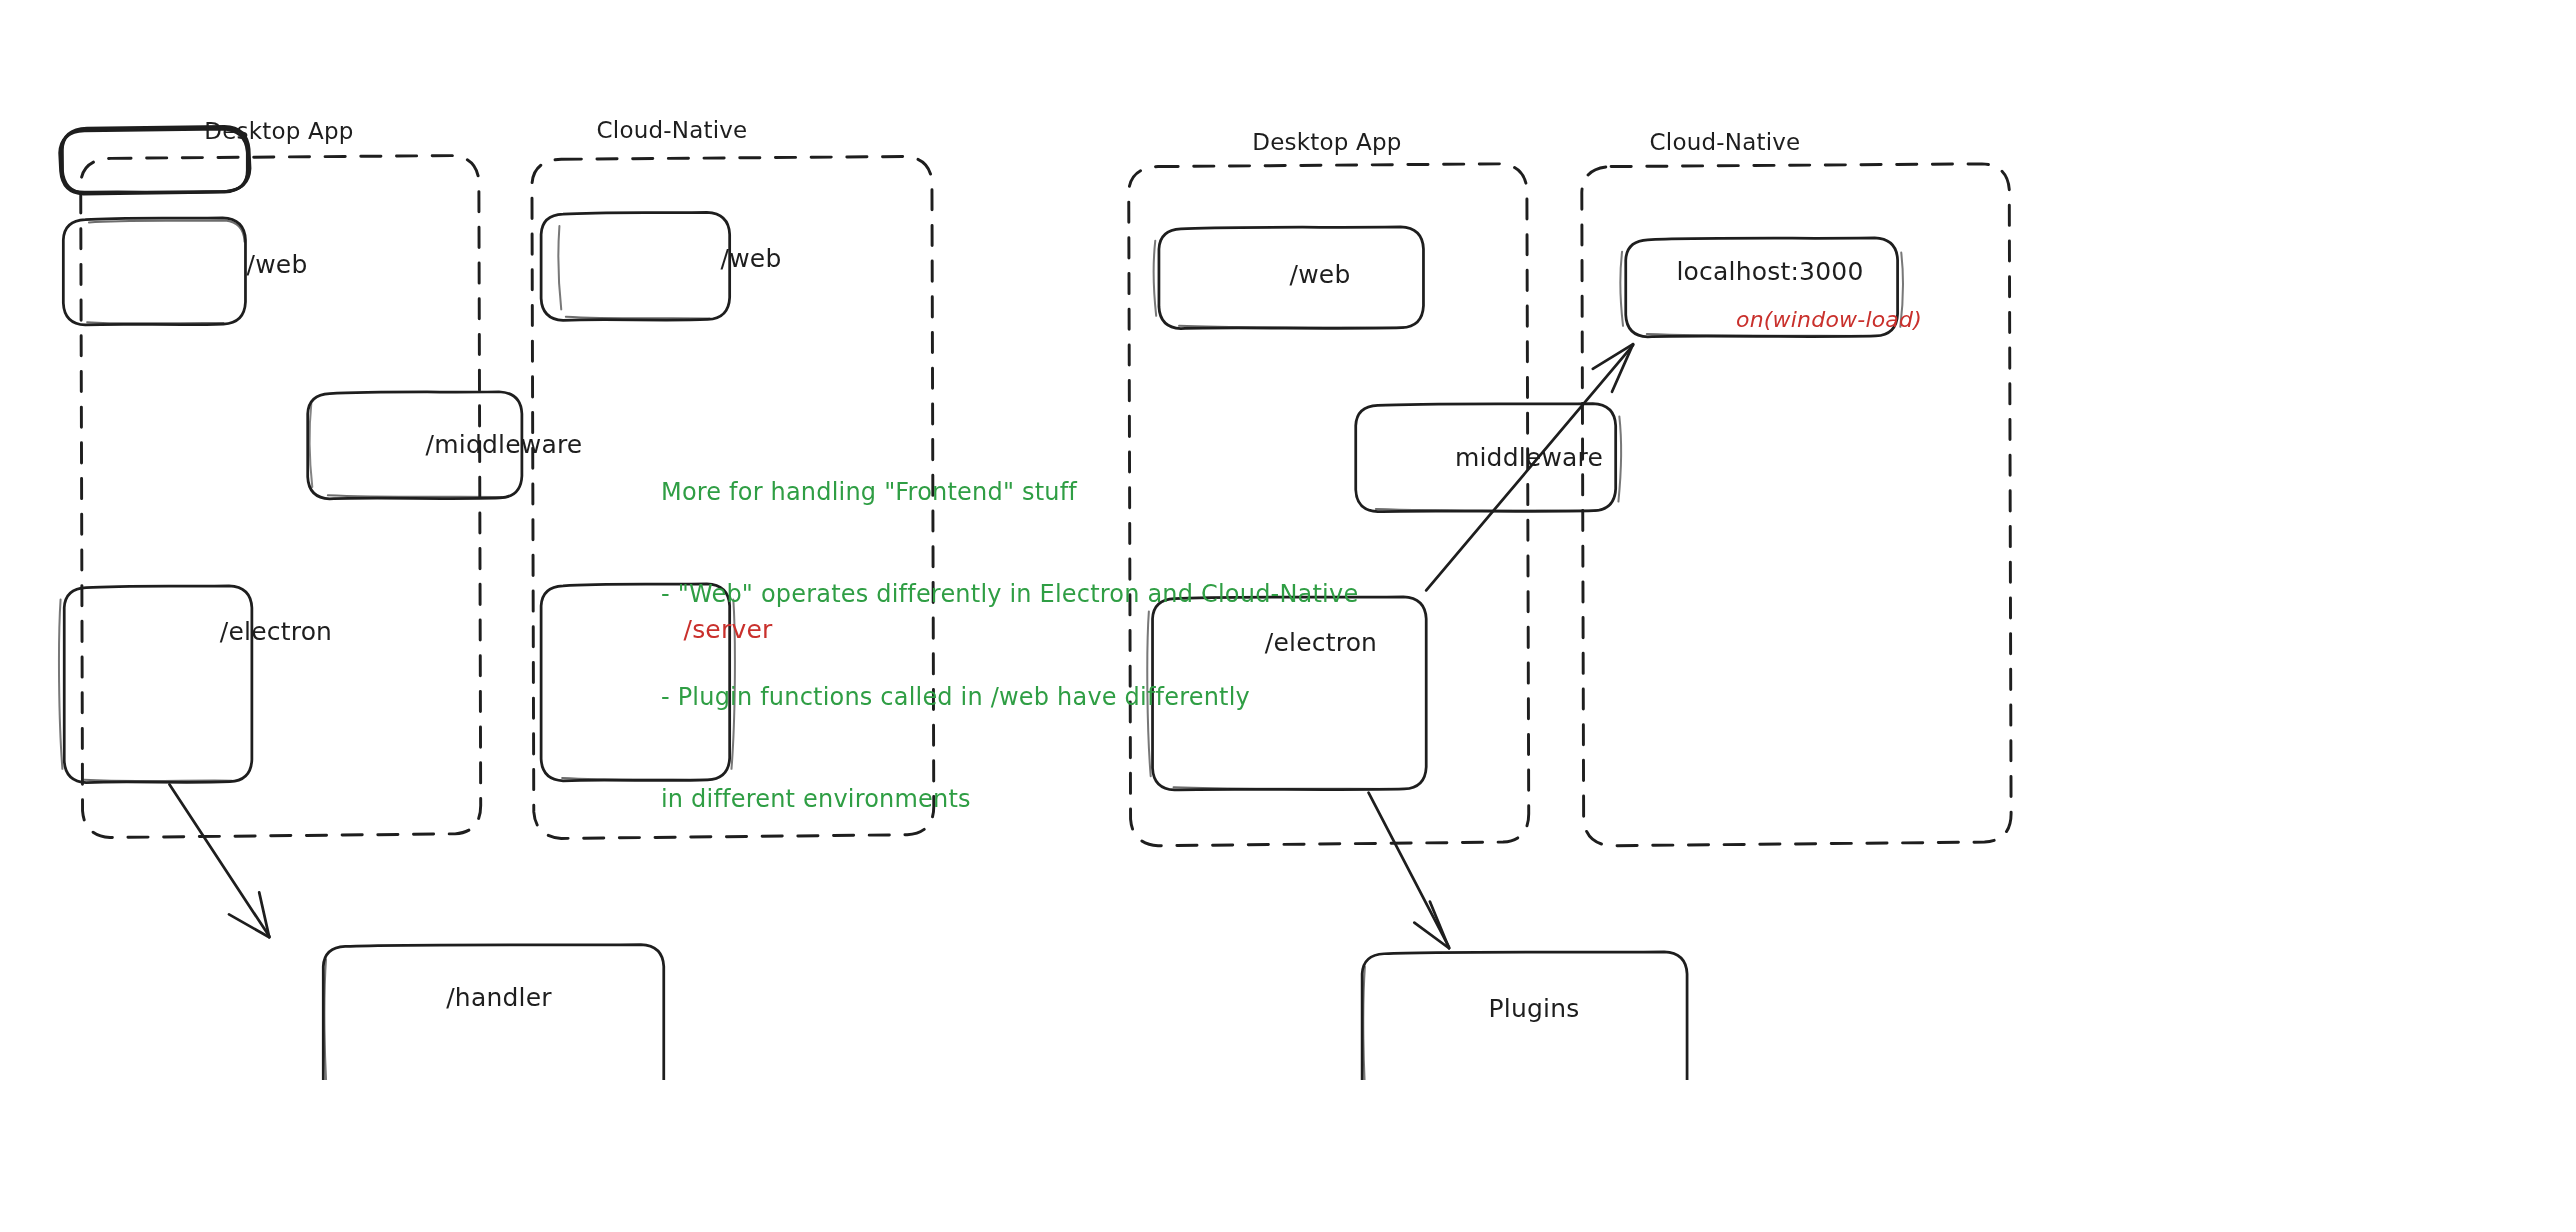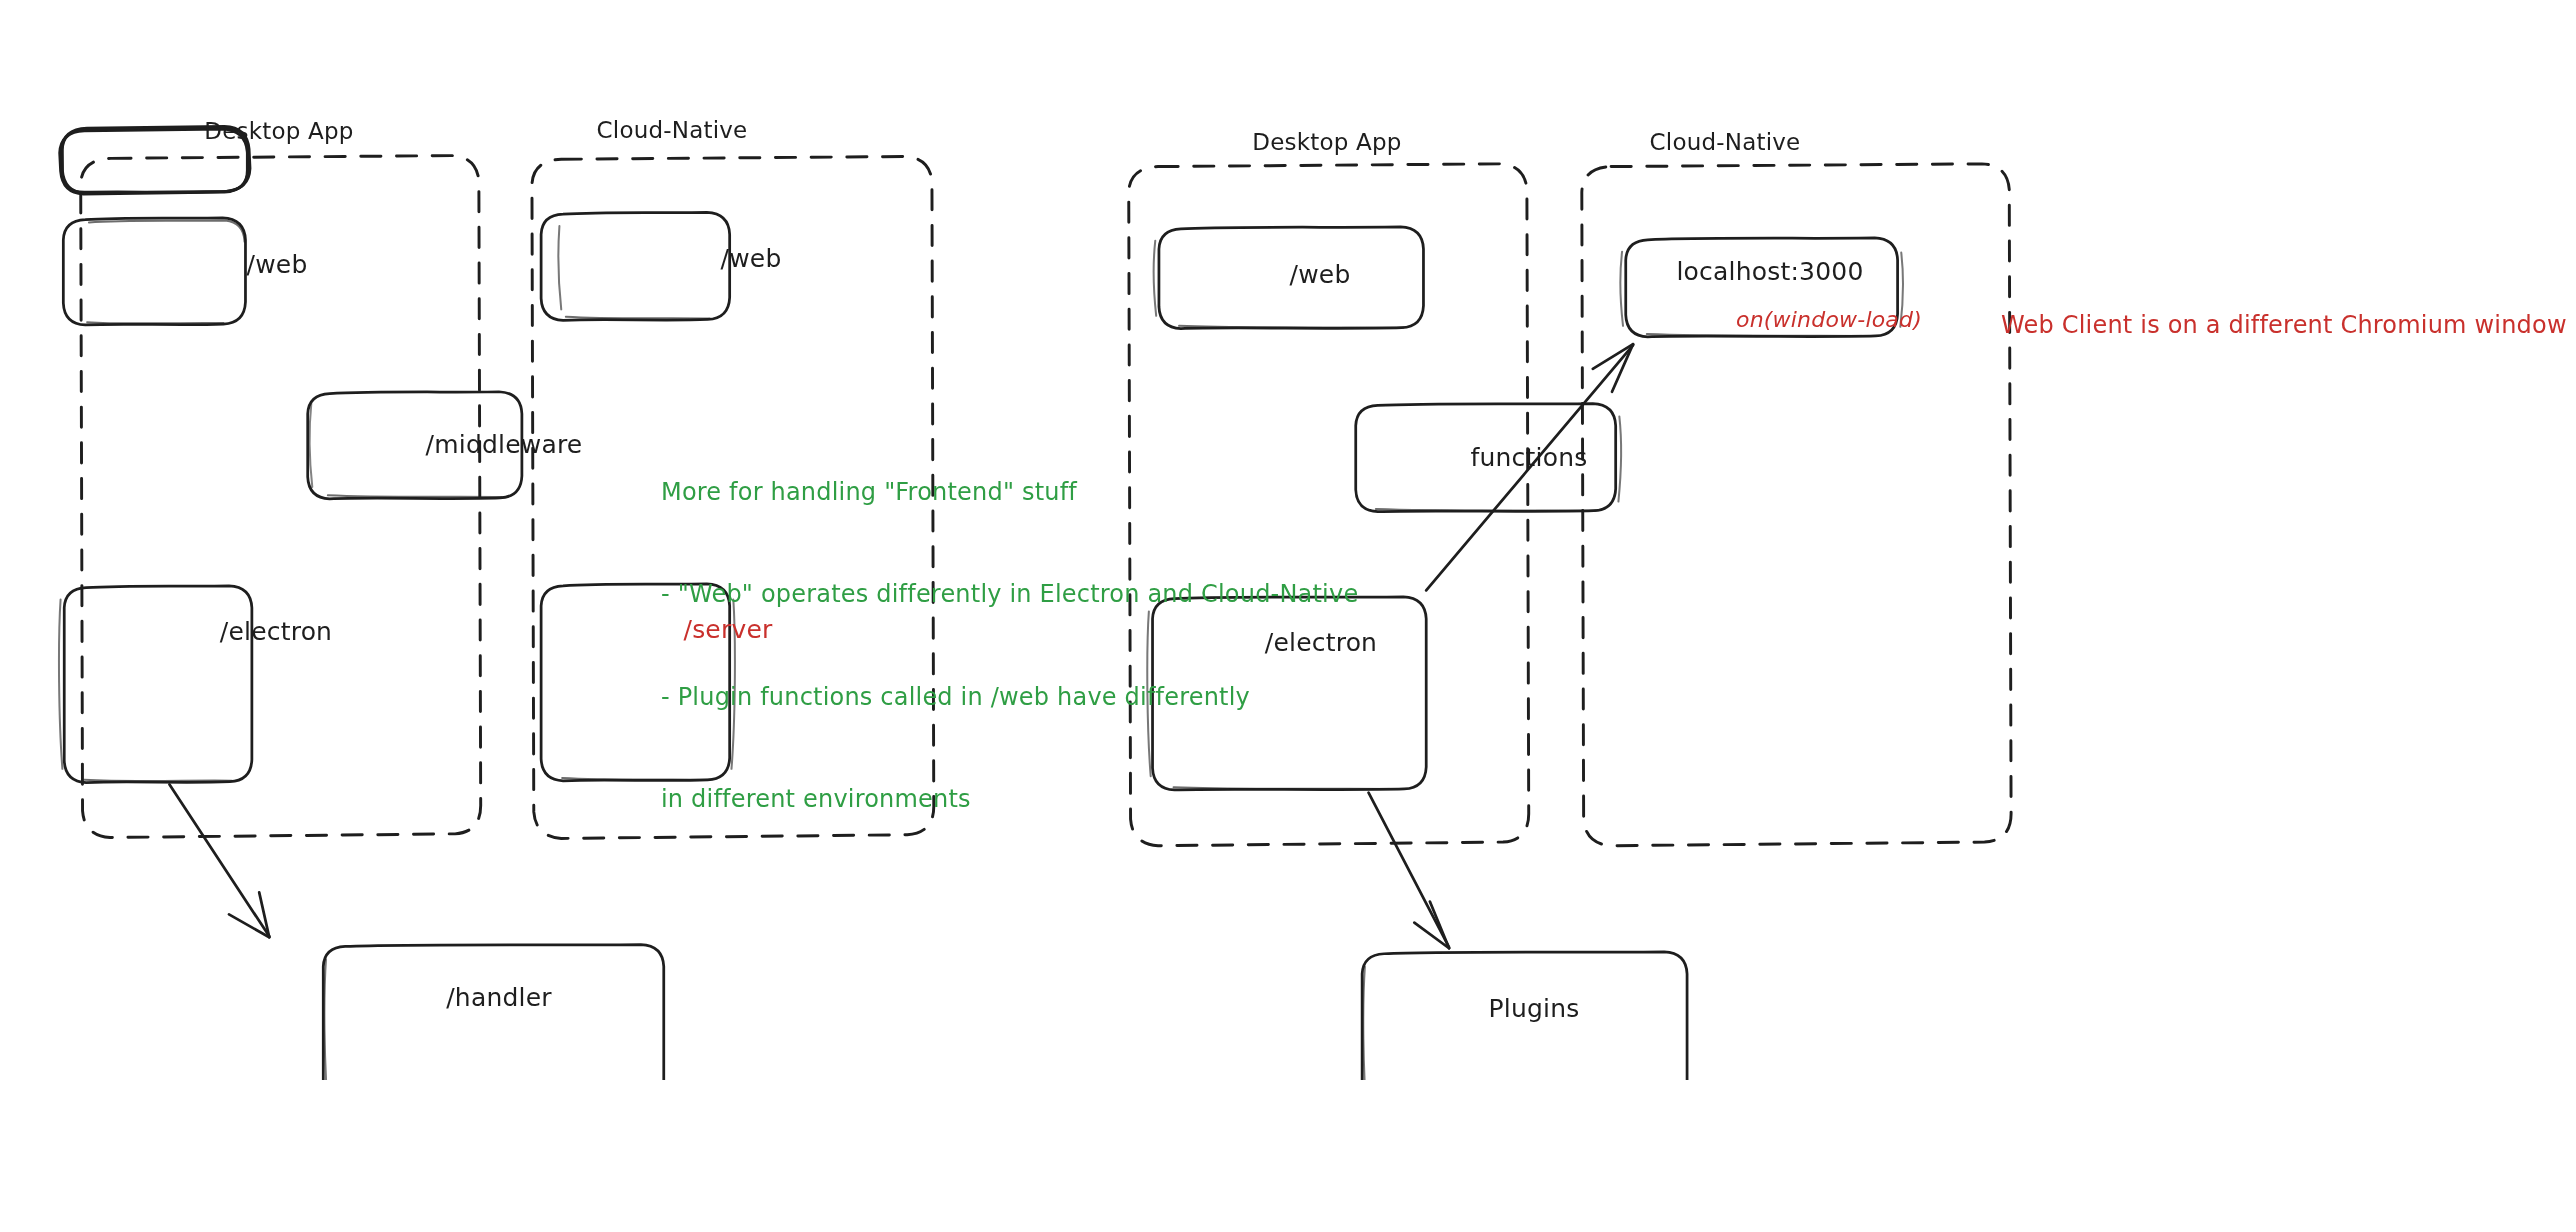--- a/index.html
+++ b/index.html
@@ -206,22 +206,21 @@
     <div>- Plugin functions called in /web have differently</div>
     <div>in different environments</div>
   </div>
 
   <div class="txt group-title" style="left:1327px; top:128px;">Desktop App</div>
   <div class="txt group-title" style="left:1725px; top:128px;">Cloud-Native</div>
 
   <div class="txt box-label" style="left:1320px; top:259px;">/web</div>
   <div class="txt box-label" style="left:1770px; top:256px;">localhost:3000</div>
   <div class="txt sub-label label-red" style="left:1829px; top:306px;">on(window-load)</div>
-  <div class="txt box-label" style="left:1529px; top:442px;">functions</div>
+  <div class="txt box-label" style="left:1529px; top:442px;">middleware</div>
   <div class="txt box-label" style="left:1321px; top:627px;">/electron</div>
   <div class="txt box-label" style="left:1534px; top:993px;">Plugins</div>
 
   <div class="note note-red txt" style="left:2001px; top:240px;">
-    <div>Web Client is on a different Chromium window</div>
   </div>
 
 </div>
 
 
 </body></html>

